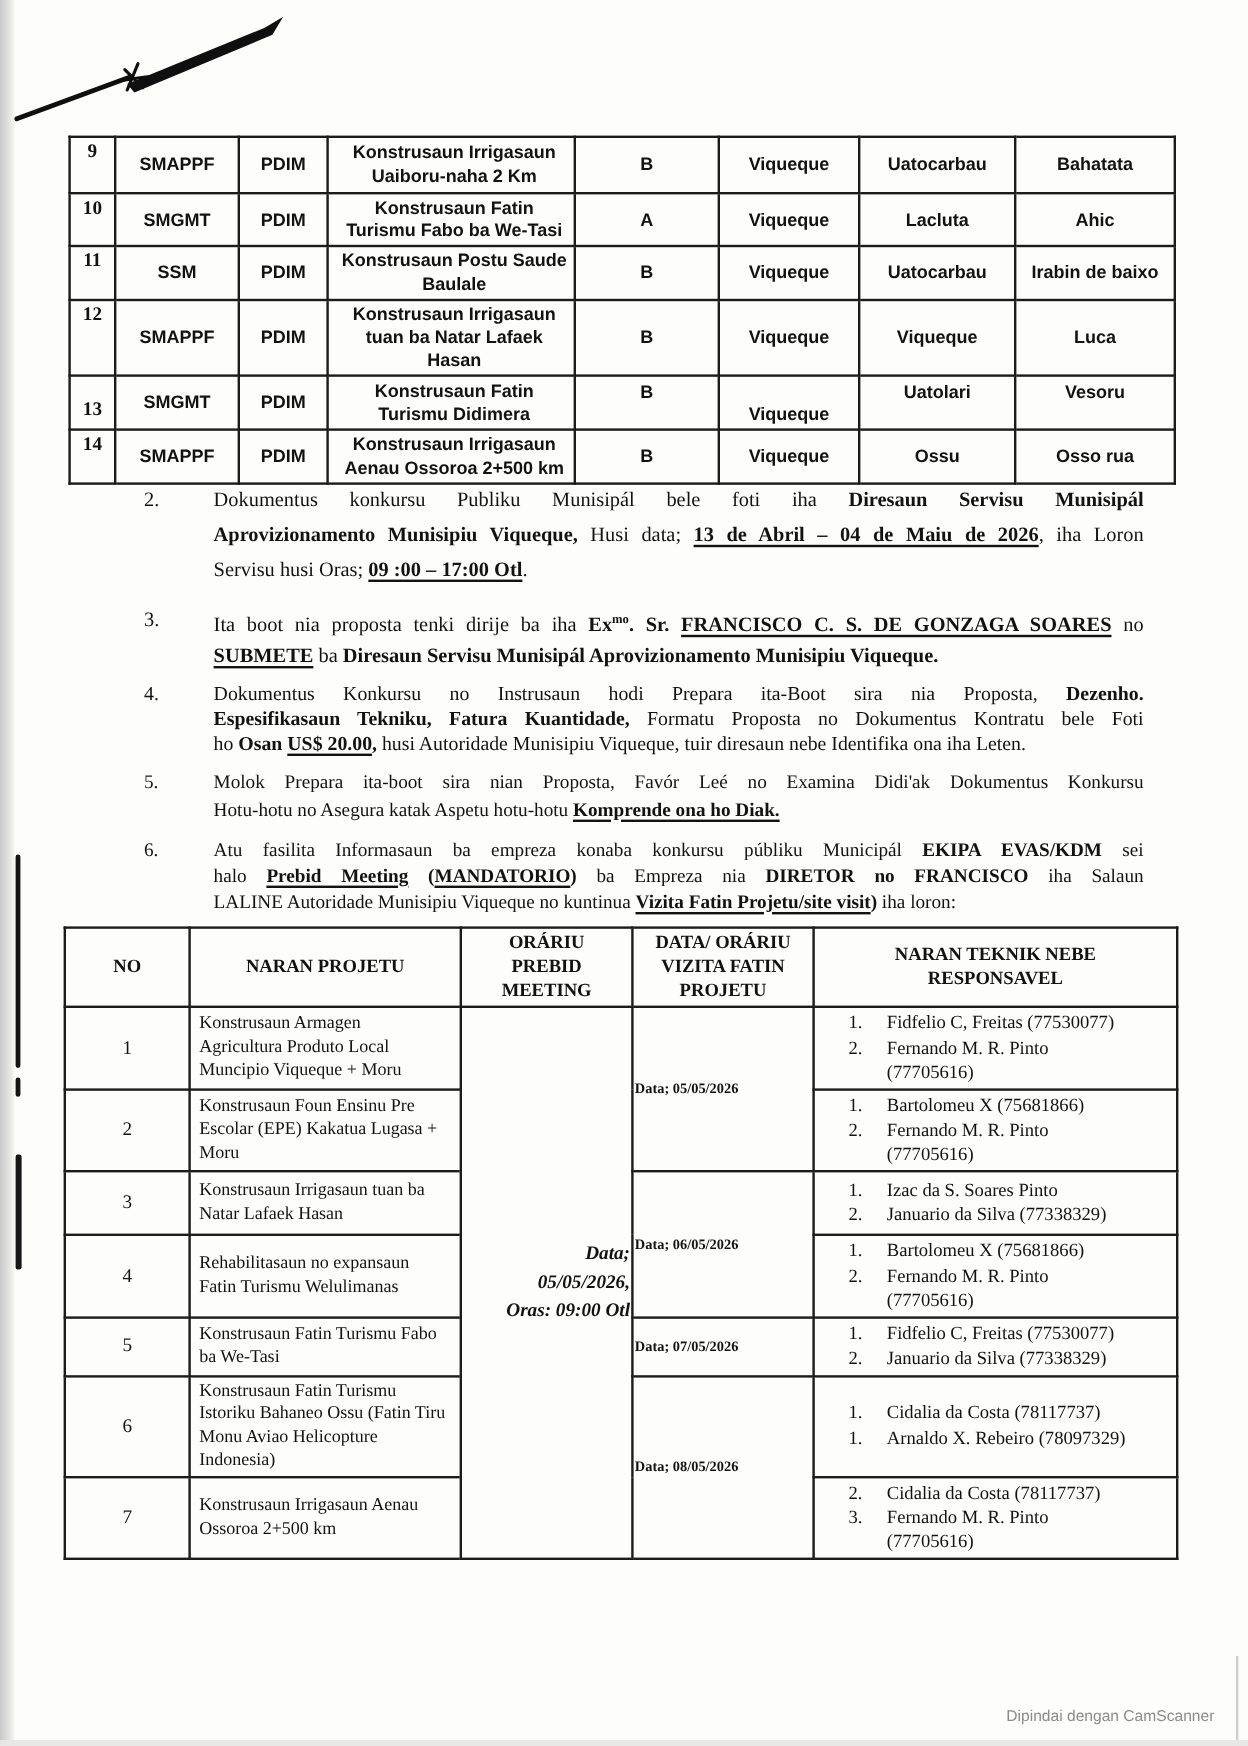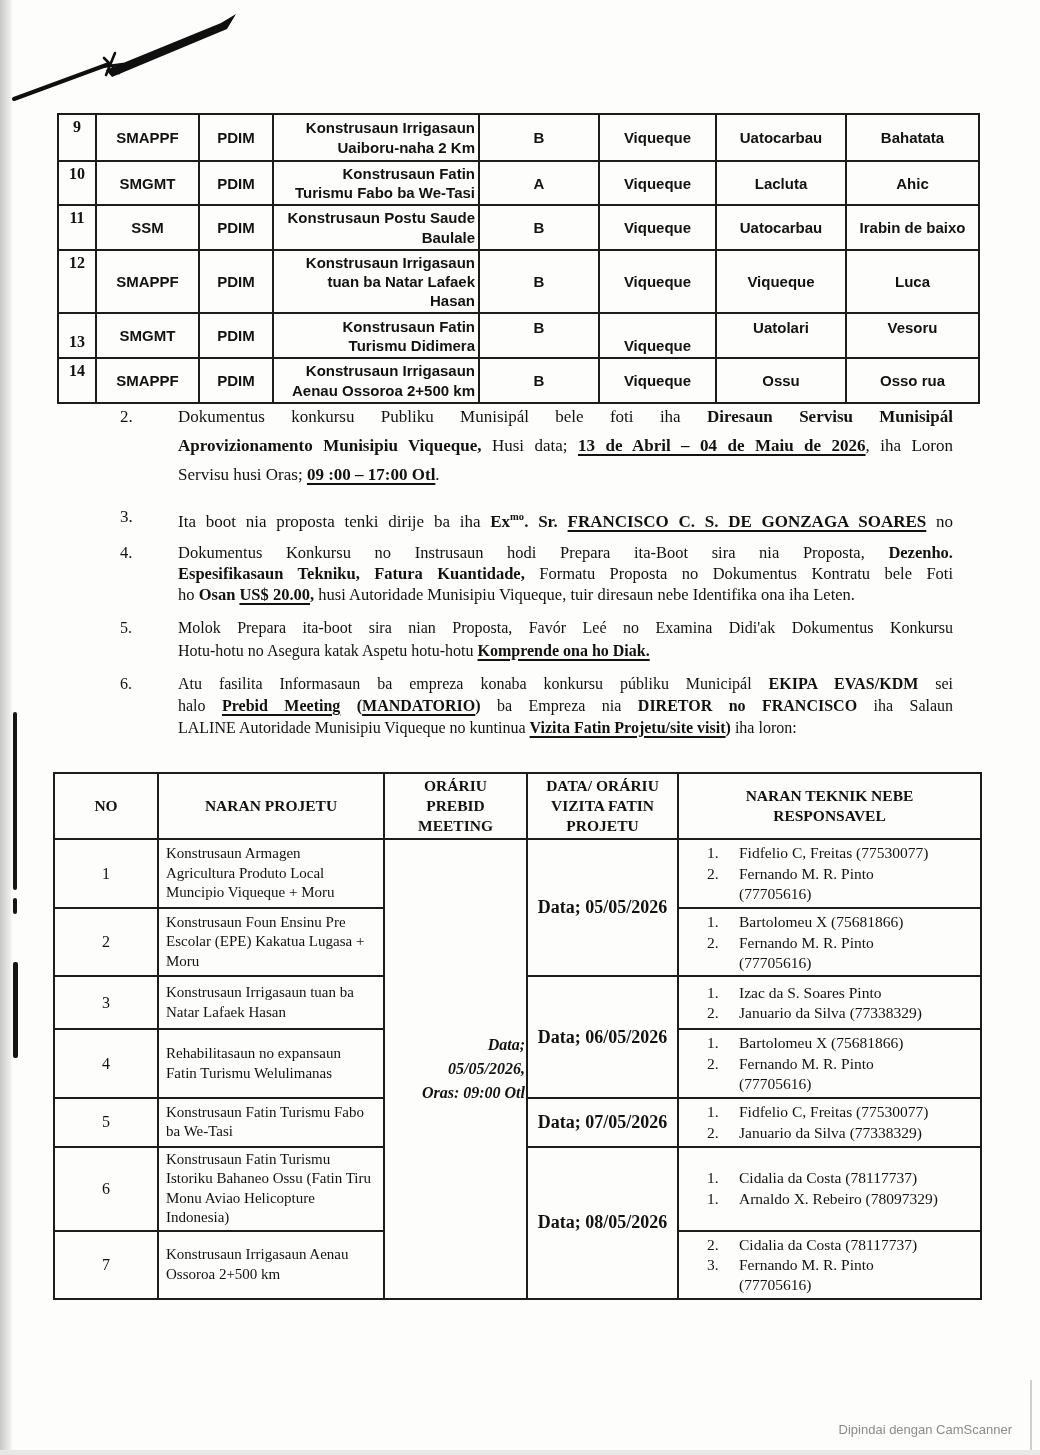--- a/index.html
+++ b/index.html
@@ -26,21 +26,21 @@
 
   
   #top-table-wrap{position:absolute;left:57px;top:113px;}
   #top-table{border-collapse:collapse;table-layout:fixed;width:921px;}
   #top-table td{
     border:2px solid #1c1c1c;vertical-align:middle;text-align:center;
     font-family:"Liberation Sans",sans-serif;font-weight:700;font-size:15px;
     line-height:1.28;padding:2px 3px;overflow:hidden;
   }
   #top-table td.c0{font-family:"Liberation Serif",serif;font-size:16px;vertical-align:top;}
-  #top-table td.c3{text-align:right;padding-left:8px;margin-top:46px;}
+  #top-table td.c3{text-align:center;padding-left:8px;margin-top:46px;}
   #top-table tr:nth-child(1){height:47px;}
   #top-table tr:nth-child(2){height:40px;}
   #top-table tr:nth-child(3){height:42px;}
   #top-table tr:nth-child(4){height:61px;}
   #top-table tr:nth-child(5){height:45px;}
   #top-table tr:nth-child(6){height:40px;}
   
   #top-table tr:nth-child(5) td.c0{vertical-align:bottom;padding-bottom:5px;}
   #top-table tr:nth-child(5) td.c4{vertical-align:top;padding-top:4px;}
   #top-table tr:nth-child(5) td.c5{vertical-align:bottom;padding-bottom:2px;}
@@ -71,21 +71,21 @@
     font-weight:700;font-size:15.5px;text-align:center;vertical-align:middle;
     white-space:pre-line;line-height:1.3;padding:2px;height:58px;
   }
   #schedule-table td{font-size:15.5px;}
   #schedule-table td.no-cell{text-align:center;vertical-align:middle;font-size:16px;}
   #schedule-table td.project-cell{padding:2px 11px 2px 7px;vertical-align:middle;line-height:1.3;font-size:15px;}
   #schedule-table td.prebid-cell{
     text-align:right;vertical-align:middle;font-weight:700;font-size:16px;
     white-space:pre-line;line-height:1.5;font-style:italic;
   }
-  #schedule-table td.date-cell{text-align:center;vertical-align:middle;font-weight:700;font-size:18px;}
+  #schedule-table td.date-cell{vertical-align:middle;font-weight:700;font-size:12px;}
   #schedule-table td.tech-cell{vertical-align:middle;padding:2px 4px 2px 28px;}
   .tech-entry{display:flex;line-height:1.28;margin:1px 0;}
   .tech-entry .num{flex:0 0 32px;}
   .tech-entry .ttext{white-space:pre-line;}
   #schedule-table tbody tr:nth-child(1){height:60px;}
   #schedule-table tbody tr:nth-child(2){height:56px;}
   #schedule-table tbody tr:nth-child(3){height:53px;}
   #schedule-table tbody tr:nth-child(4){height:53px;}
   #schedule-table tbody tr:nth-child(5){height:46px;}
   #schedule-table tbody tr:nth-child(6){height:60px;}
@@ -197,20 +197,21 @@
       <div class="ptext">
         <div class="line"><span>Dokumentus konkursu Publiku Munisipál bele foti iha </span><span class="b">Diresaun Servisu Munisipál</span></div>
         <div class="line"><span class="b">Aprovizionamento Munisipiu Viqueque,</span><span> Husi data; </span><span class="b u">13 de Abril – 04 de Maiu de 2026</span><span>, iha Loron</span></div>
         <div class="line last"><span>Servisu husi Oras; </span><span class="b u">09 :00 – 17:00 Otl</span><span>.</span></div>
       </div>
     </div>
     <div class="para">
       <div class="pnum">3.</div>
       <div class="ptext">
         <div class="line"><span>Ita boot nia proposta tenki dirije ba iha </span><span class="b">Ex</span><sup class="b">mo</sup><span class="b">. Sr. </span><span class="b u">FRANCISCO C. S. DE GONZAGA SOARES</span><span> no</span></div>
+        <div class="line last"><span class="b u">SUBMETE</span><span> ba </span><span class="b">Diresaun Servisu Munisipál Aprovizionamento Munisipiu Viqueque.</span></div>
       </div>
     </div>
     <div class="para">
       <div class="pnum">4.</div>
       <div class="ptext">
         <div class="line"><span>Dokumentus Konkursu no Instrusaun hodi Prepara ita-Boot sira nia Proposta, </span><span class="b">Dezenho.</span></div>
         <div class="line"><span class="b">Espesifikasaun Tekniku, Fatura Kuantidade,</span><span> Formatu Proposta no Dokumentus Kontratu bele Foti</span></div>
         <div class="line last"><span>ho </span><span class="b">Osan </span><span class="b u">US$ 20.00</span><span class="b">,</span><span> husi Autoridade Munisipiu Viqueque, tuir diresaun nebe Identifika ona iha Leten.</span></div>
       </div>
     </div>

